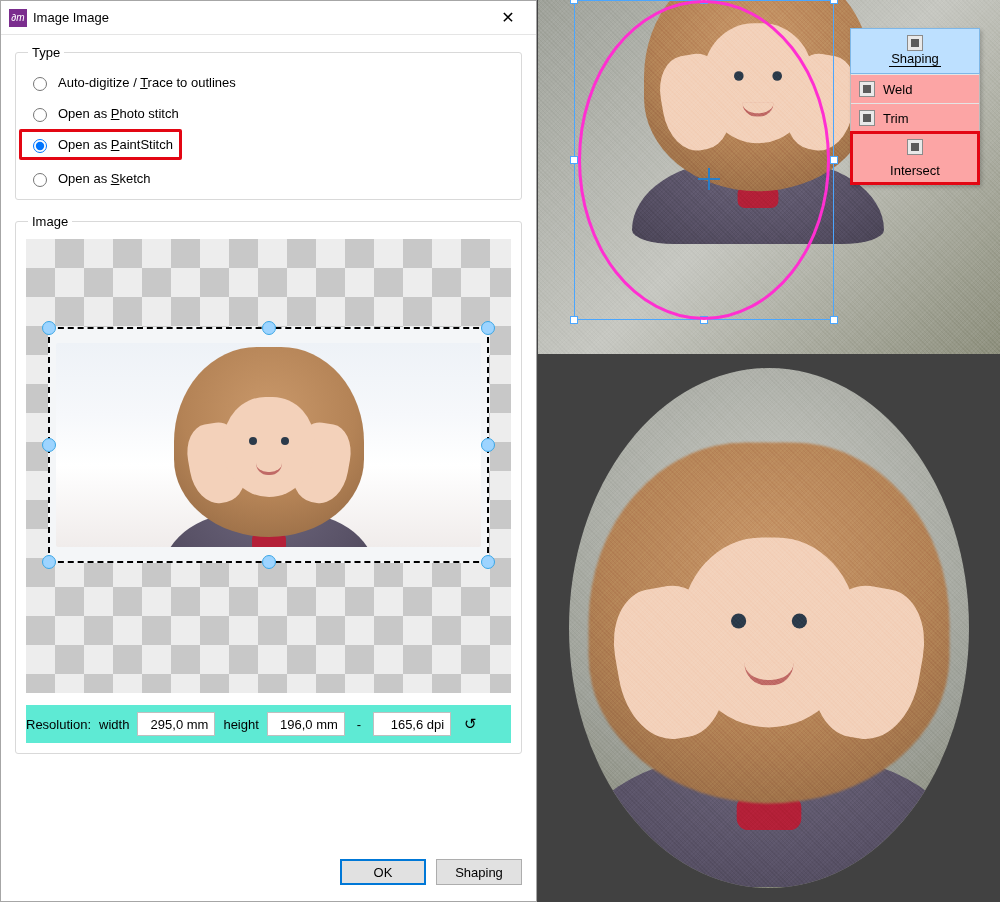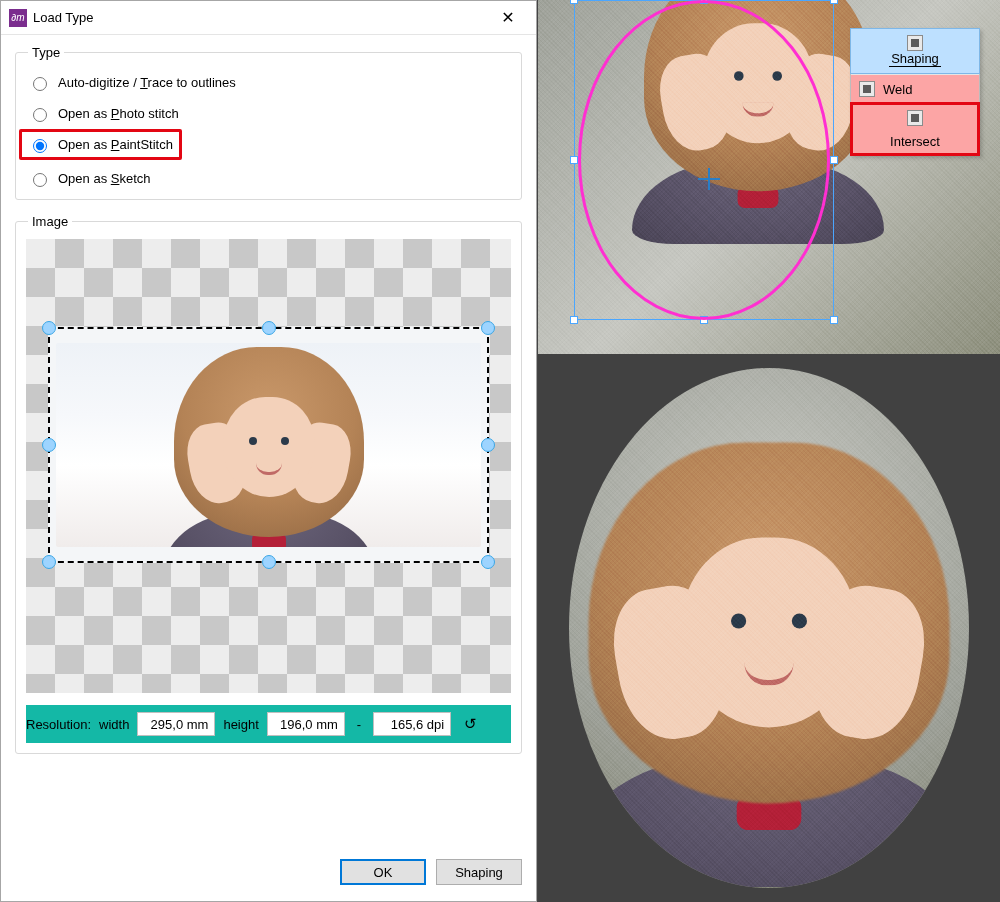--- a/index.html
+++ b/index.html
@@ -151,21 +151,21 @@
     position: absolute; width: 14px; height: 14px; border-radius: 50%;
     background: #9dd4ff; border: 1.5px solid #3ba6e5;
   }
   .h-tl { left: -8px; top: -8px; } .h-tm { left: calc(50% - 7px); top: -8px; } .h-tr { right: -8px; top: -8px; }
   .h-ml { left: -8px; top: calc(50% - 7px); } .h-mr { right: -8px; top: calc(50% - 7px); }
   .h-bl { left: -8px; bottom: -8px; } .h-bm { left: calc(50% - 7px); bottom: -8px; } .h-br { right: -8px; bottom: -8px; }
   .res-row {
     position: absolute; left: 10px; right: 10px; bottom: 10px;
     height: 38px; display: flex; align-items: center; gap: 8px;
     font-size: 13px;
-    background: #14b8a6;
+    background: #5eead4;
   }
   .res-row input {
     height: 24px; border: 1px solid #bfbfbf; padding: 0 6px;
     text-align: right; font-size: 13px; font-family: inherit;
   }
   .res-row .dash { padding: 0 4px; }
   .reset-ic {
     width: 22px; height: 22px; display: flex; align-items: center; justify-content: center;
     cursor: pointer;
     font-size: 15px;
@@ -280,21 +280,21 @@
   }
   .rb-girl { position:absolute; left: 50%; top: 56%; transform: translate(-50%,-50%) scale(1.9); }
   .oval-clip .noise { opacity: .9; }
 </style>
 </head>
 <body>
 
 <div class="dialog">
   <div class="titlebar">
     <span class="app-icon">∂m</span>
-    <span class="title-text">Load Type</span>
+    <span class="title-text">Image Image</span>
     <span class="close-btn">✕</span>
   </div>
 
   <div class="dialog-body">
 
     <fieldset class="group">
       <legend>Type</legend>
       <div class="radio-list" id="radio-list">
           <label class="radio-item">
             <input type="radio" name="type" style="">
@@ -399,20 +399,24 @@
   <div class="menu">
     <div class="menu-header">
       <span class="mic"></span>
       <span class="mh-label">Shaping</span>
     </div>
     <div id="menu-items">
         <div class="menu-row">
           <span class="mic"></span>
           <span>Weld</span>
         </div>
+        <div class="menu-row">
+          <span class="mic"></span>
+          <span>Trim</span>
+        </div>
         <div class="menu-row hl">
           <span class="mic"></span>
           <span>Intersect</span>
         </div>
       </div>
   </div>
 </div>
 
 <div class="right-bottom">
   <div class="oval-clip">

